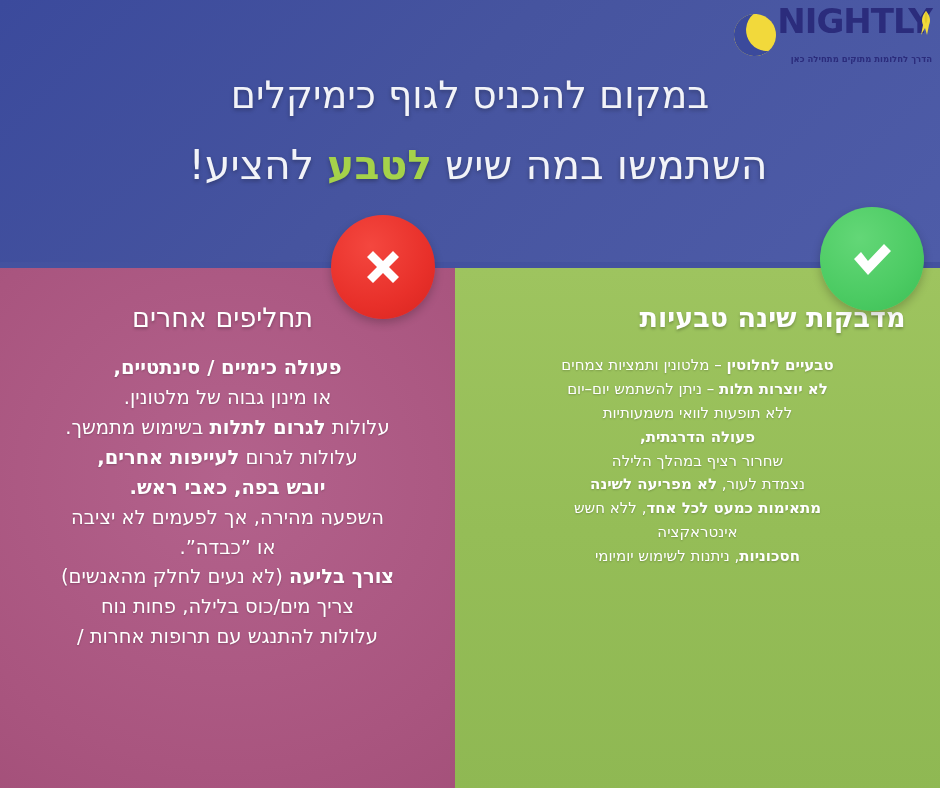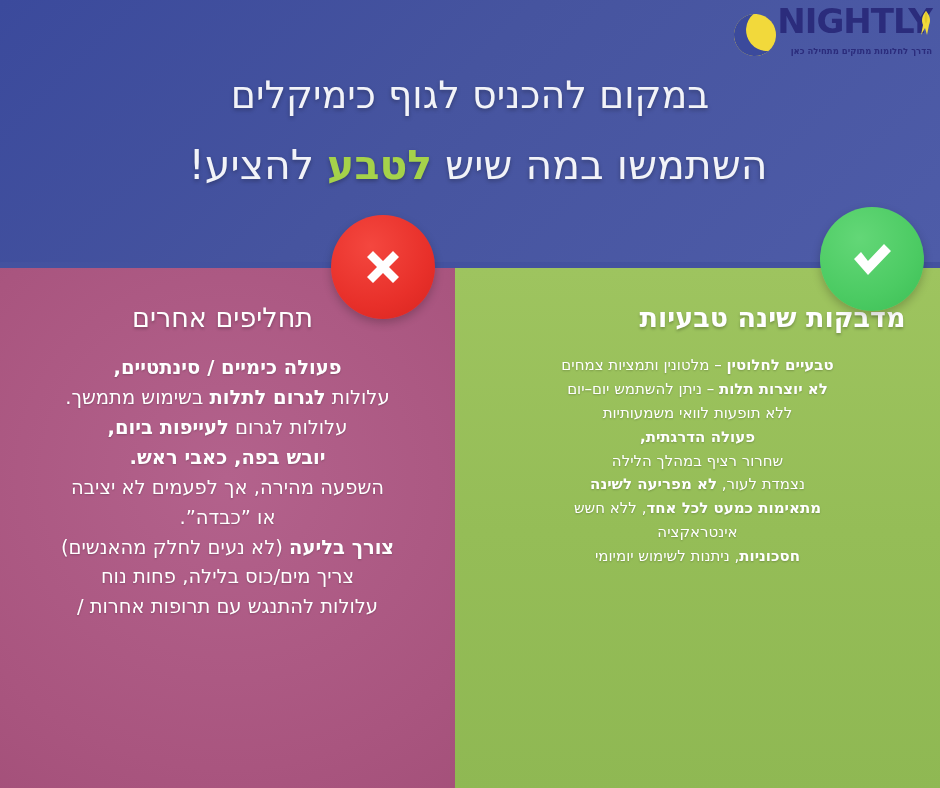--- a/index.html
+++ b/index.html
@@ -39,21 +39,21 @@
   .logo-text-wrap { position:relative; margin-left:22px; text-align:right; }
   .logo-word {
     font-family:"DejaVu Sans", sans-serif;
     font-weight:bold; font-size:34px; letter-spacing:-1px;
     color:#2b2c7c; line-height:1; display:block;
     direction:ltr;
   }
   .logo-tagline {
     display:block; direction:rtl;
     font-size:8.5px; font-weight:bold; color:#2b2c7c;
-    letter-spacing:0px; margin-top:8px; text-align:right;
+    letter-spacing:0px; margin-top:16px; text-align:right;
     white-space:nowrap;
   }
   .logo-ribbon {
     position:absolute; right:-2px; top:6px;
     width:16px; height:26px;
   }
 
   
   .headline {
     position:absolute; left:0; right:0; top:74px;
@@ -145,22 +145,23 @@
     <span class="l1">במקום להכניס לגוף כימיקלים</span>
     <span class="l2"><span>השתמשו במה שיש </span><span class="hl">לטבע</span><span> להציע!</span></span>
   </div>
 
   <div class="cols">
 
     <div class="col col-bad">
       <div class="col-title">תחליפים אחרים</div>
       <ul class="col-list" id="bad-list">
           <li><b>פעולה כימיים / סינתטיים,</b></li>
+          <li><span>או מינון גבוה של מלטונין.</span></li>
           <li><span>עלולות </span><b>לגרום לתלות</b><span> בשימוש מתמשך.</span></li>
-          <li><span>עלולות לגרום </span><b>לעייפות ביום,</b></li>
+          <li><span>עלולות לגרום </span><b>לעייפות אחרים,</b></li>
           <li><b>יובש בפה, כאבי ראש.</b></li>
           <li><span>השפעה מהירה, אך לפעמים לא יציבה</span></li>
           <li><span>או ”כבדה”.</span></li>
           <li><b>צורך בליעה</b><span> (לא נעים לחלק מהאנשים)</span></li>
           <li><span>צריך מים/כוס בלילה, פחות נוח</span></li>
           <li><span>עלולות להתנגש עם תרופות אחרות /</span></li>
         </ul>
     </div>
 
     <div class="col col-good">

